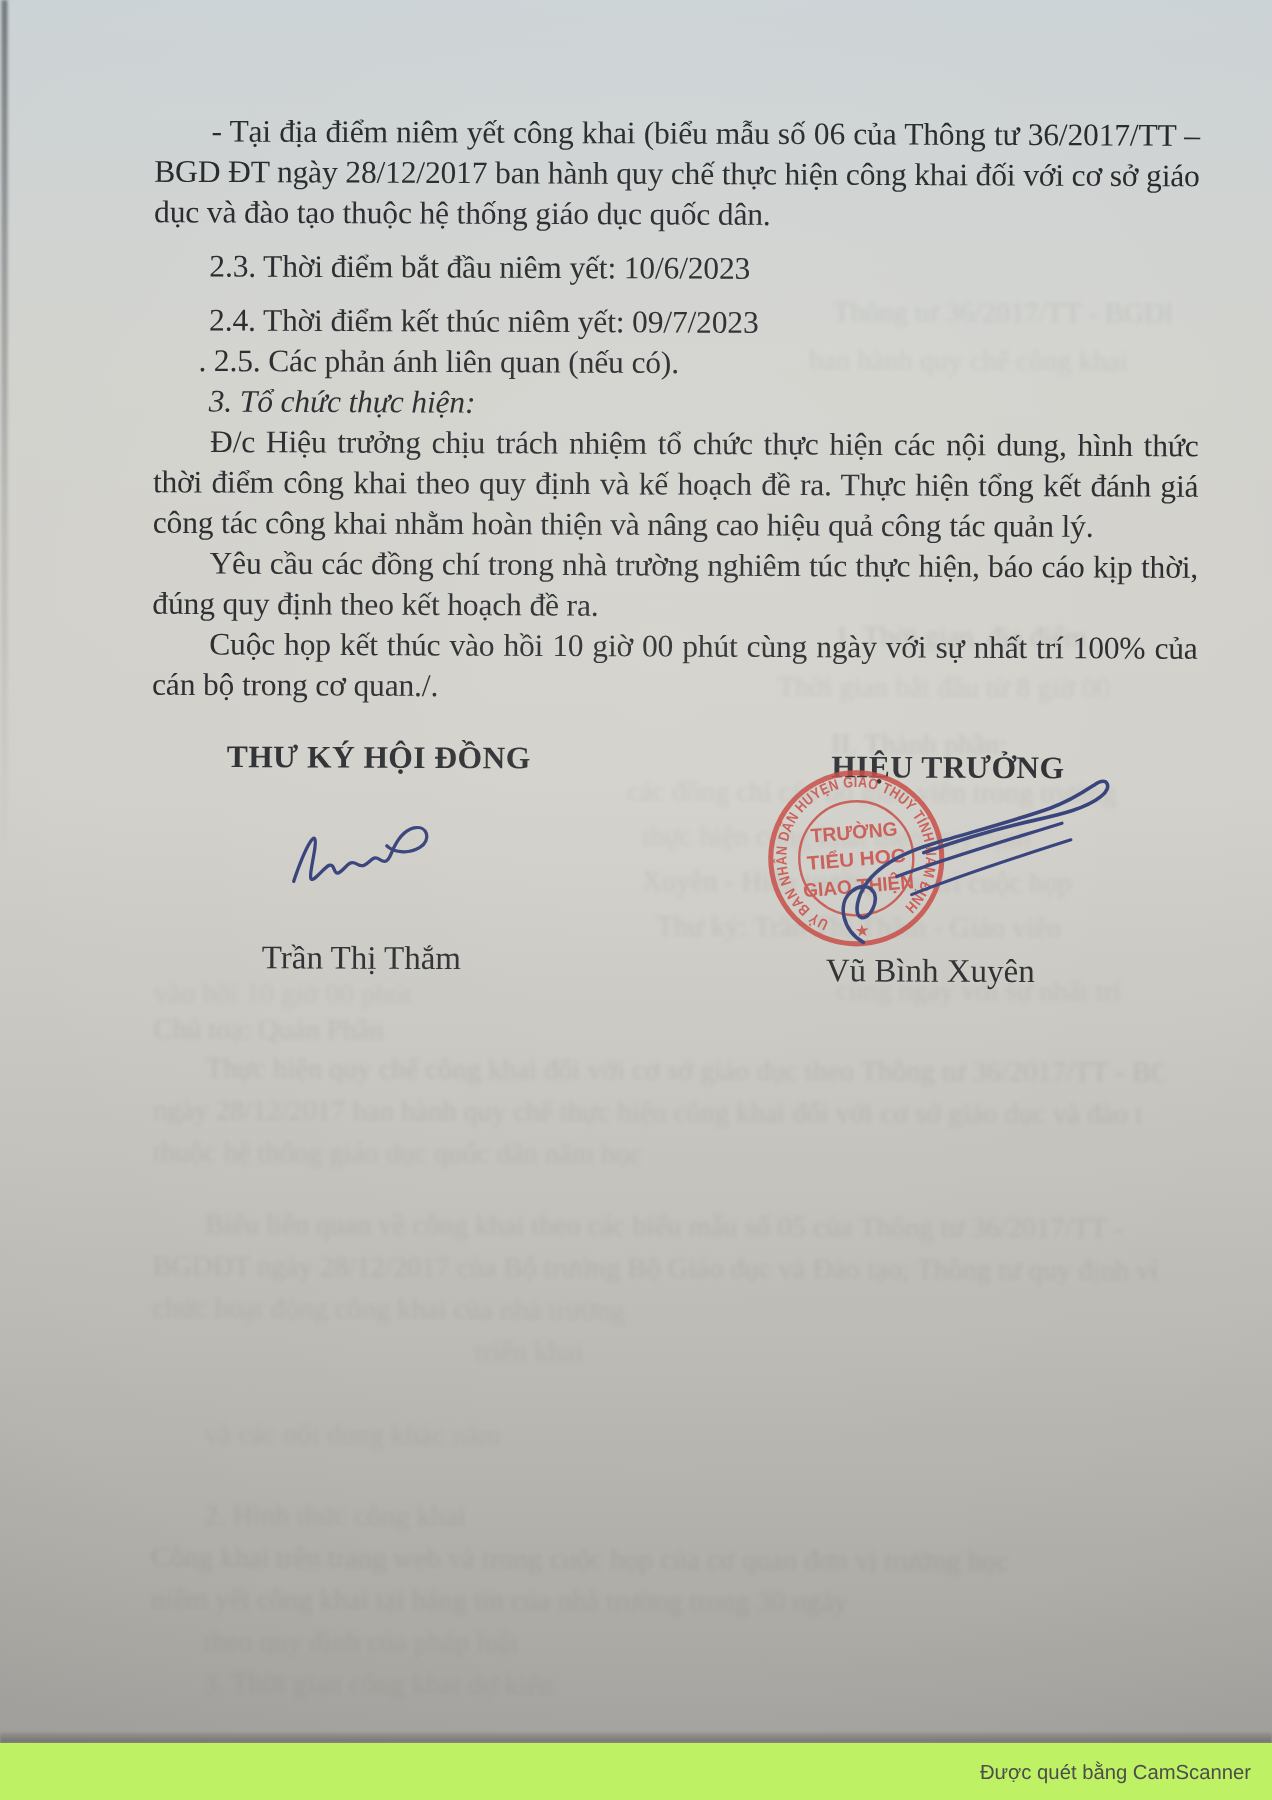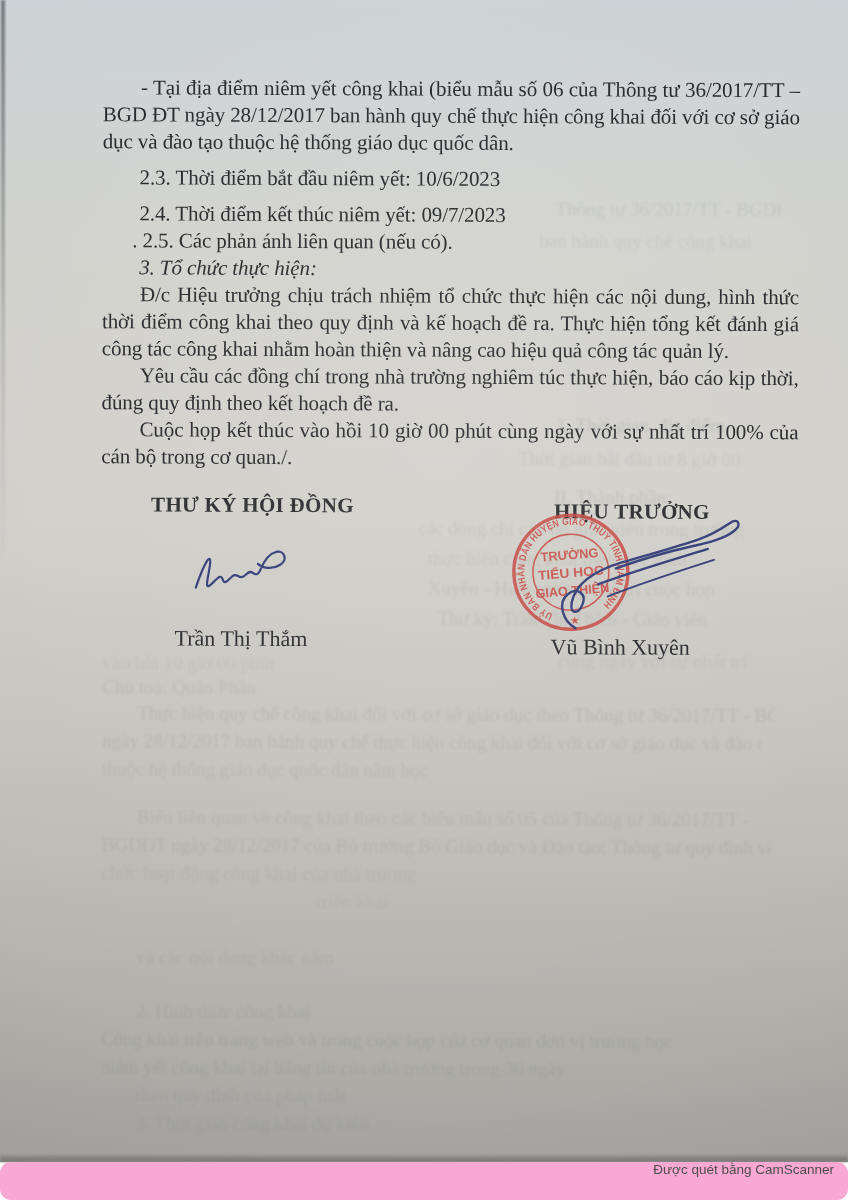--- a/index.html
+++ b/index.html
@@ -36,22 +36,22 @@
   .sig-name{position:absolute;font-size:22px;color:#26282b;}
   .sig-svg{position:absolute;}
   .stamp{position:absolute;left:506px;top:503px;width:134px;height:134px;transform:rotate(-5deg);opacity:0.85;}
   .stamp text{fill:var(--stamp-red,#c5423b);}
   .stamp .ring{stroke:var(--stamp-red,#c5423b);fill:none;}
   .stamp .ctr{font-family:"Liberation Sans","DejaVu Sans",sans-serif;font-weight:bold;}
   .stamp .arc{font-family:"Liberation Sans","DejaVu Sans",sans-serif;font-weight:bold;}
   .ink{fill:none;stroke:var(--ink-blue,#2e3a75);stroke-linecap:round;stroke-linejoin:round;}
 
   
-  .scan-footer{position:absolute;left:0;top:1162px;width:848px;height:38px;background:#f9a8d4;
-       display:flex;justify-content:flex-end;border-radius:11px;}
+  .scan-footer{position:absolute;left:0;top:1162px;width:848px;height:38px;background:#bef264;
+       display:flex;align-items:center;justify-content:flex-end;}
   .scan-footer span{font-family:"Liberation Sans","DejaVu Sans",sans-serif;font-size:13.5px;color:#4d4d4d;margin-right:14px;}
 </style>
 </head>
 <body>
 
 <div class="page">
   <div class="photo">
     <div class="edge-left"></div>
 
     <div class="content">

